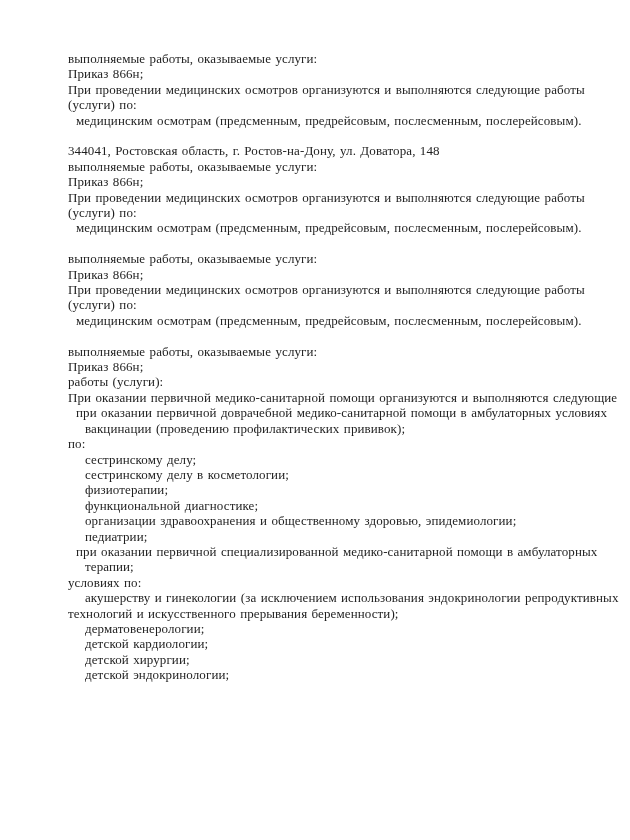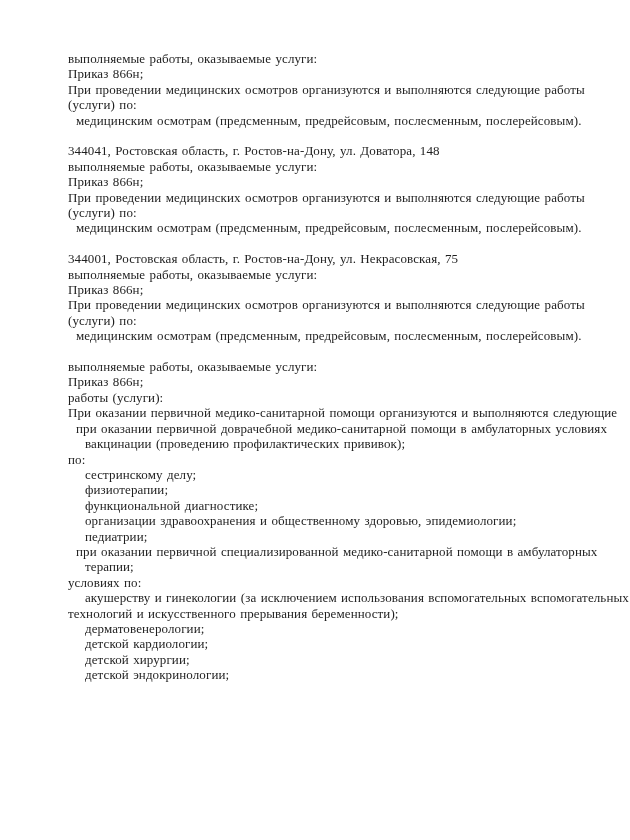--- a/index.html
+++ b/index.html
@@ -40,41 +40,41 @@
     <div class="doc-line indent-0">(услуги) по:</div>
     <div class="doc-line indent-1">медицинским осмотрам (предсменным, предрейсовым, послесменным, послерейсовым).</div>
     <div class="doc-line indent-0"></div>
     <div class="doc-line indent-0">344041, Ростовская область, г. Ростов-на-Дону, ул. Доватора, 148</div>
     <div class="doc-line indent-0">выполняемые работы, оказываемые услуги:</div>
     <div class="doc-line indent-0">Приказ 866н;</div>
     <div class="doc-line indent-0">При проведении медицинских осмотров организуются и выполняются следующие работы</div>
     <div class="doc-line indent-0">(услуги) по:</div>
     <div class="doc-line indent-1">медицинским осмотрам (предсменным, предрейсовым, послесменным, послерейсовым).</div>
     <div class="doc-line indent-0"></div>
-    <div class="doc-line indent-0">344001, Ростовская область, г. Ростов-на-Дону, ул. Некрасовская, 75</div>
     <div class="doc-line indent-0">выполняемые работы, оказываемые услуги:</div>
     <div class="doc-line indent-0">Приказ 866н;</div>
     <div class="doc-line indent-0">При проведении медицинских осмотров организуются и выполняются следующие работы</div>
     <div class="doc-line indent-0">(услуги) по:</div>
     <div class="doc-line indent-1">медицинским осмотрам (предсменным, предрейсовым, послесменным, послерейсовым).</div>
     <div class="doc-line indent-0"></div>
     <div class="doc-line indent-0">выполняемые работы, оказываемые услуги:</div>
     <div class="doc-line indent-0">Приказ 866н;</div>
     <div class="doc-line indent-0">работы (услуги):</div>
     <div class="doc-line indent-0">При оказании первичной медико-санитарной помощи организуются и выполняются следующие</div>
     <div class="doc-line indent-1">при оказании первичной доврачебной медико-санитарной помощи в амбулаторных условиях</div>
     <div class="doc-line indent-2">вакцинации (проведению профилактических прививок);</div>
     <div class="doc-line indent-0">по:</div>
     <div class="doc-line indent-2">сестринскому делу;</div>
+    <div class="doc-line indent-2">сестринскому делу в косметологии;</div>
     <div class="doc-line indent-2">физиотерапии;</div>
     <div class="doc-line indent-2">функциональной диагностике;</div>
     <div class="doc-line indent-2">организации здравоохранения и общественному здоровью, эпидемиологии;</div>
     <div class="doc-line indent-2">педиатрии;</div>
     <div class="doc-line indent-1">при оказании первичной специализированной медико-санитарной помощи в амбулаторных</div>
     <div class="doc-line indent-2">терапии;</div>
     <div class="doc-line indent-0">условиях по:</div>
-    <div class="doc-line indent-2">акушерству и гинекологии (за исключением использования вспомогательных вспомогательных</div>
+    <div class="doc-line indent-2">акушерству и гинекологии (за исключением использования эндокринологии репродуктивных</div>
     <div class="doc-line indent-0">технологий и искусственного прерывания беременности);</div>
     <div class="doc-line indent-2">дерматовенерологии;</div>
     <div class="doc-line indent-2">детской кардиологии;</div>
     <div class="doc-line indent-2">детской хирургии;</div>
     <div class="doc-line indent-2">детской эндокринологии;</div>
   </div>
 
 </body></html>

